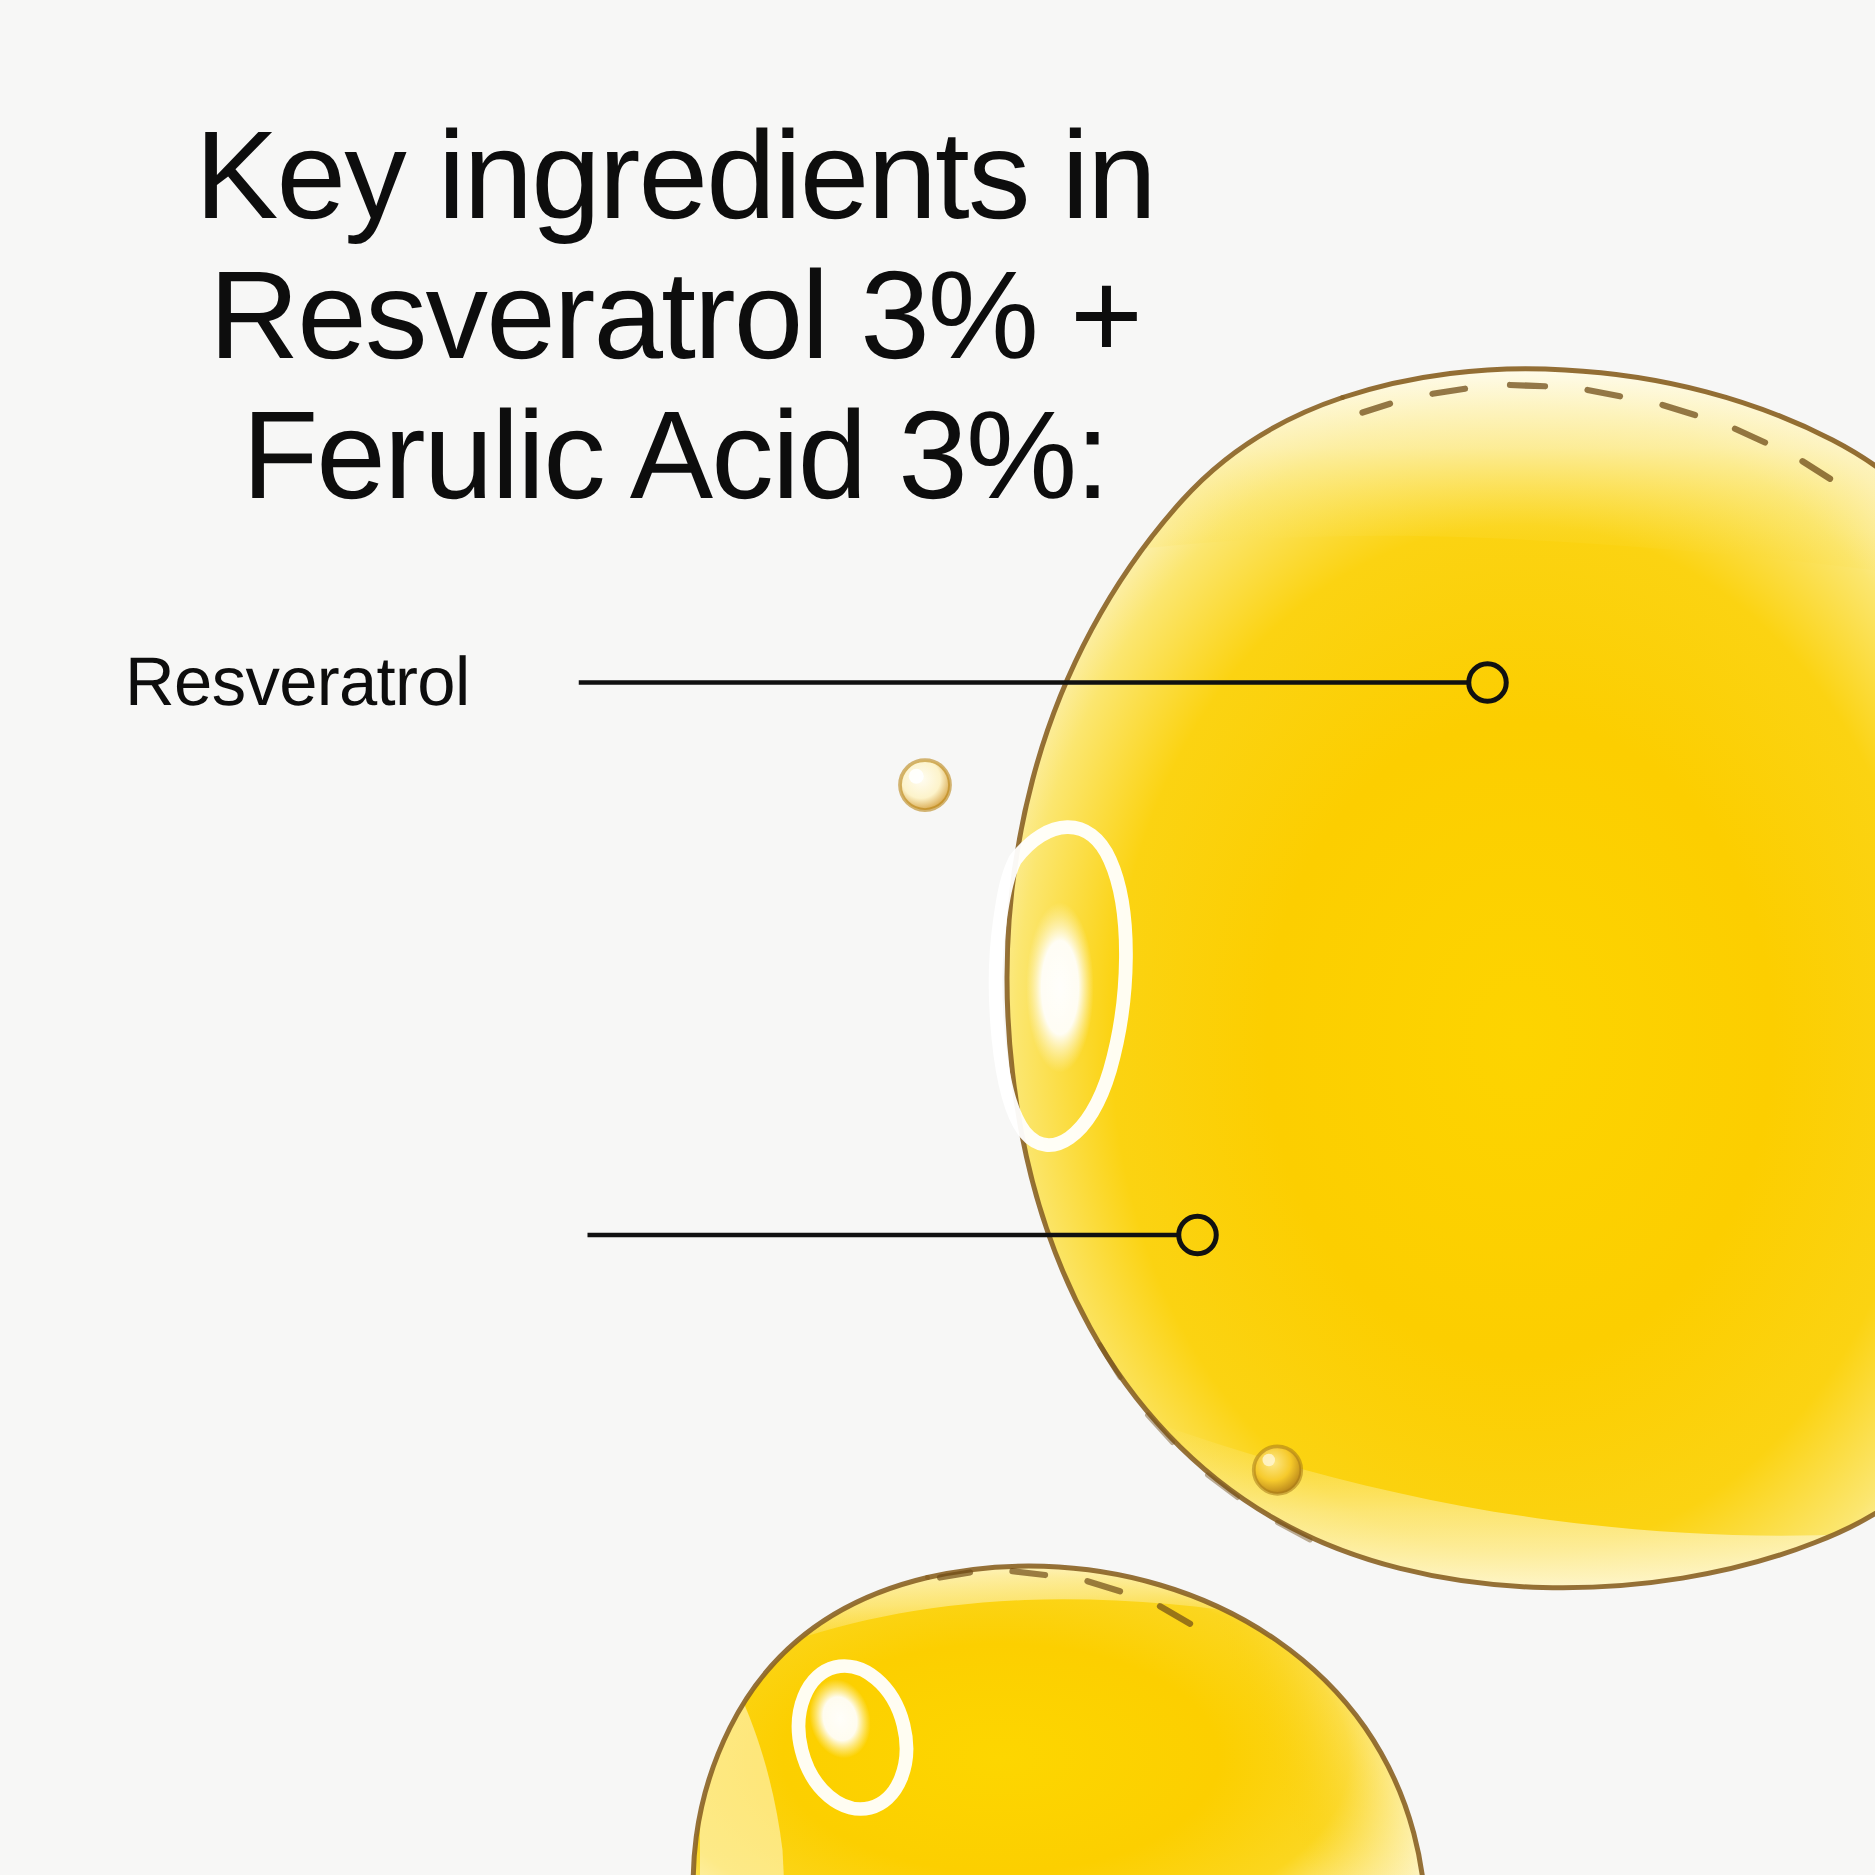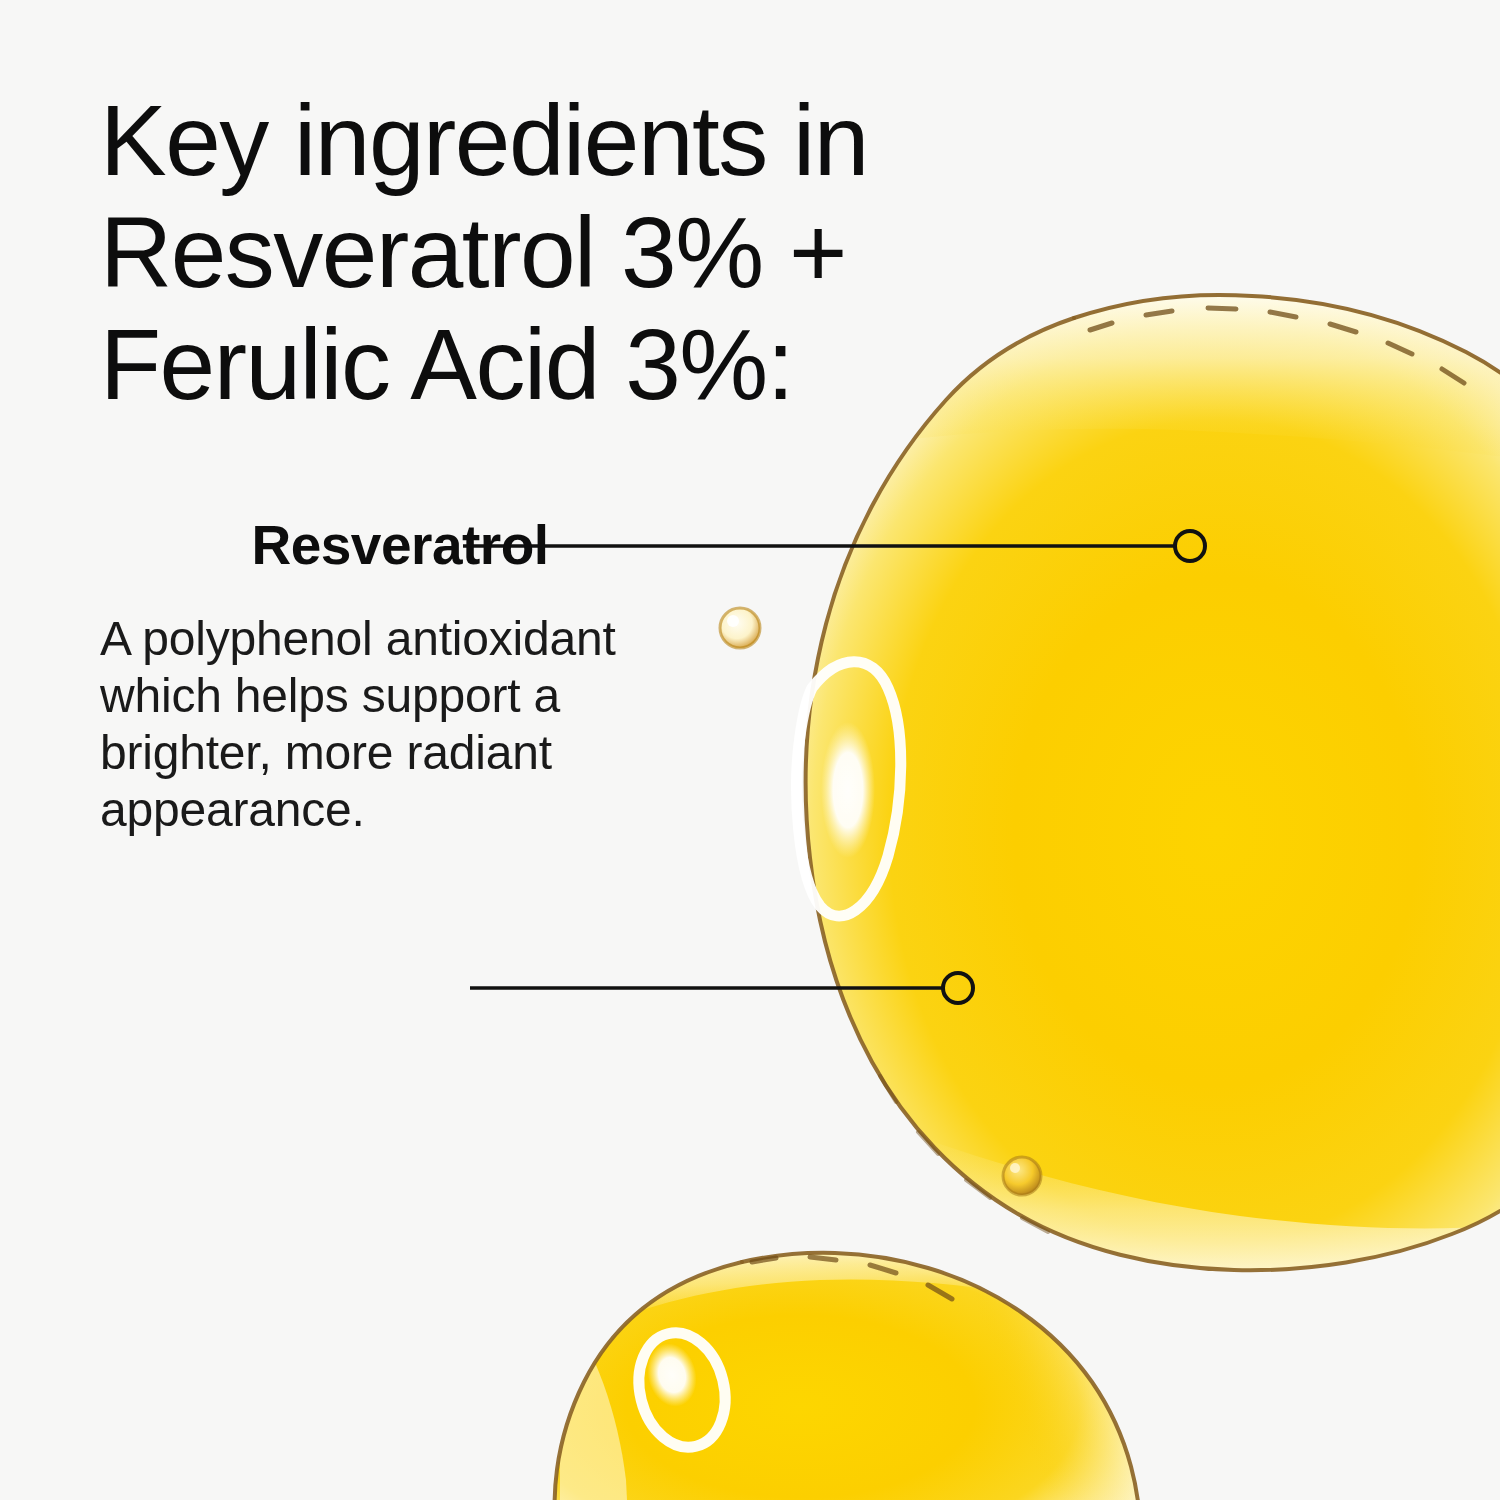--- a/index.html
+++ b/index.html
@@ -43,38 +43,38 @@
     left: 100px;
     top: 84px;
     width: 880px;
     margin: 0;
     font-size: 100px;
     line-height: 112px;
     font-weight: 500;
     letter-spacing: -1.5px;
     color: #0d0d0d;
     white-space: pre-line;
+    text-align: center;
   }
 
   .ingredient-block {
     position: absolute;
     left: 100px;
   }
   .ingredient-block.first { top: 512px; }
   .ingredient-block.second { top: 954px; }
 
   .ingredient-name {
     margin: 0;
     font-size: 55px;
     line-height: 66px;
-    font-weight: 700;
+    font-weight: 400;
     letter-spacing: -0.5px;
     color: #0d0d0d;
     white-space: nowrap;
-    text-align: center;
   }
 
   .ingredient-desc {
     margin: 0;
     font-size: 48px;
     line-height: 57px;
     font-weight: 300;
     letter-spacing: -0.2px;
     color: #1a1a1a;
     width: 600px;
@@ -256,18 +256,17 @@
       <circle cx="958" cy="988" r="15" fill="none" stroke="#111111" stroke-width="4"></circle>
     </g>
   </svg>
 
   <div id="content">
 
     <h1 class="heading">Key ingredients in Resveratrol 3% + Ferulic Acid 3%:</h1>
 
     <div class="ingredient-block first">
       <h2 class="ingredient-name">Resveratrol</h2>
-      <p class="ingredient-desc">A polyphenol antioxidant which helps support a brighter, more radiant appearance.</p>
     </div>
 
 
   </div>
 </div>
 
 </body></html>

